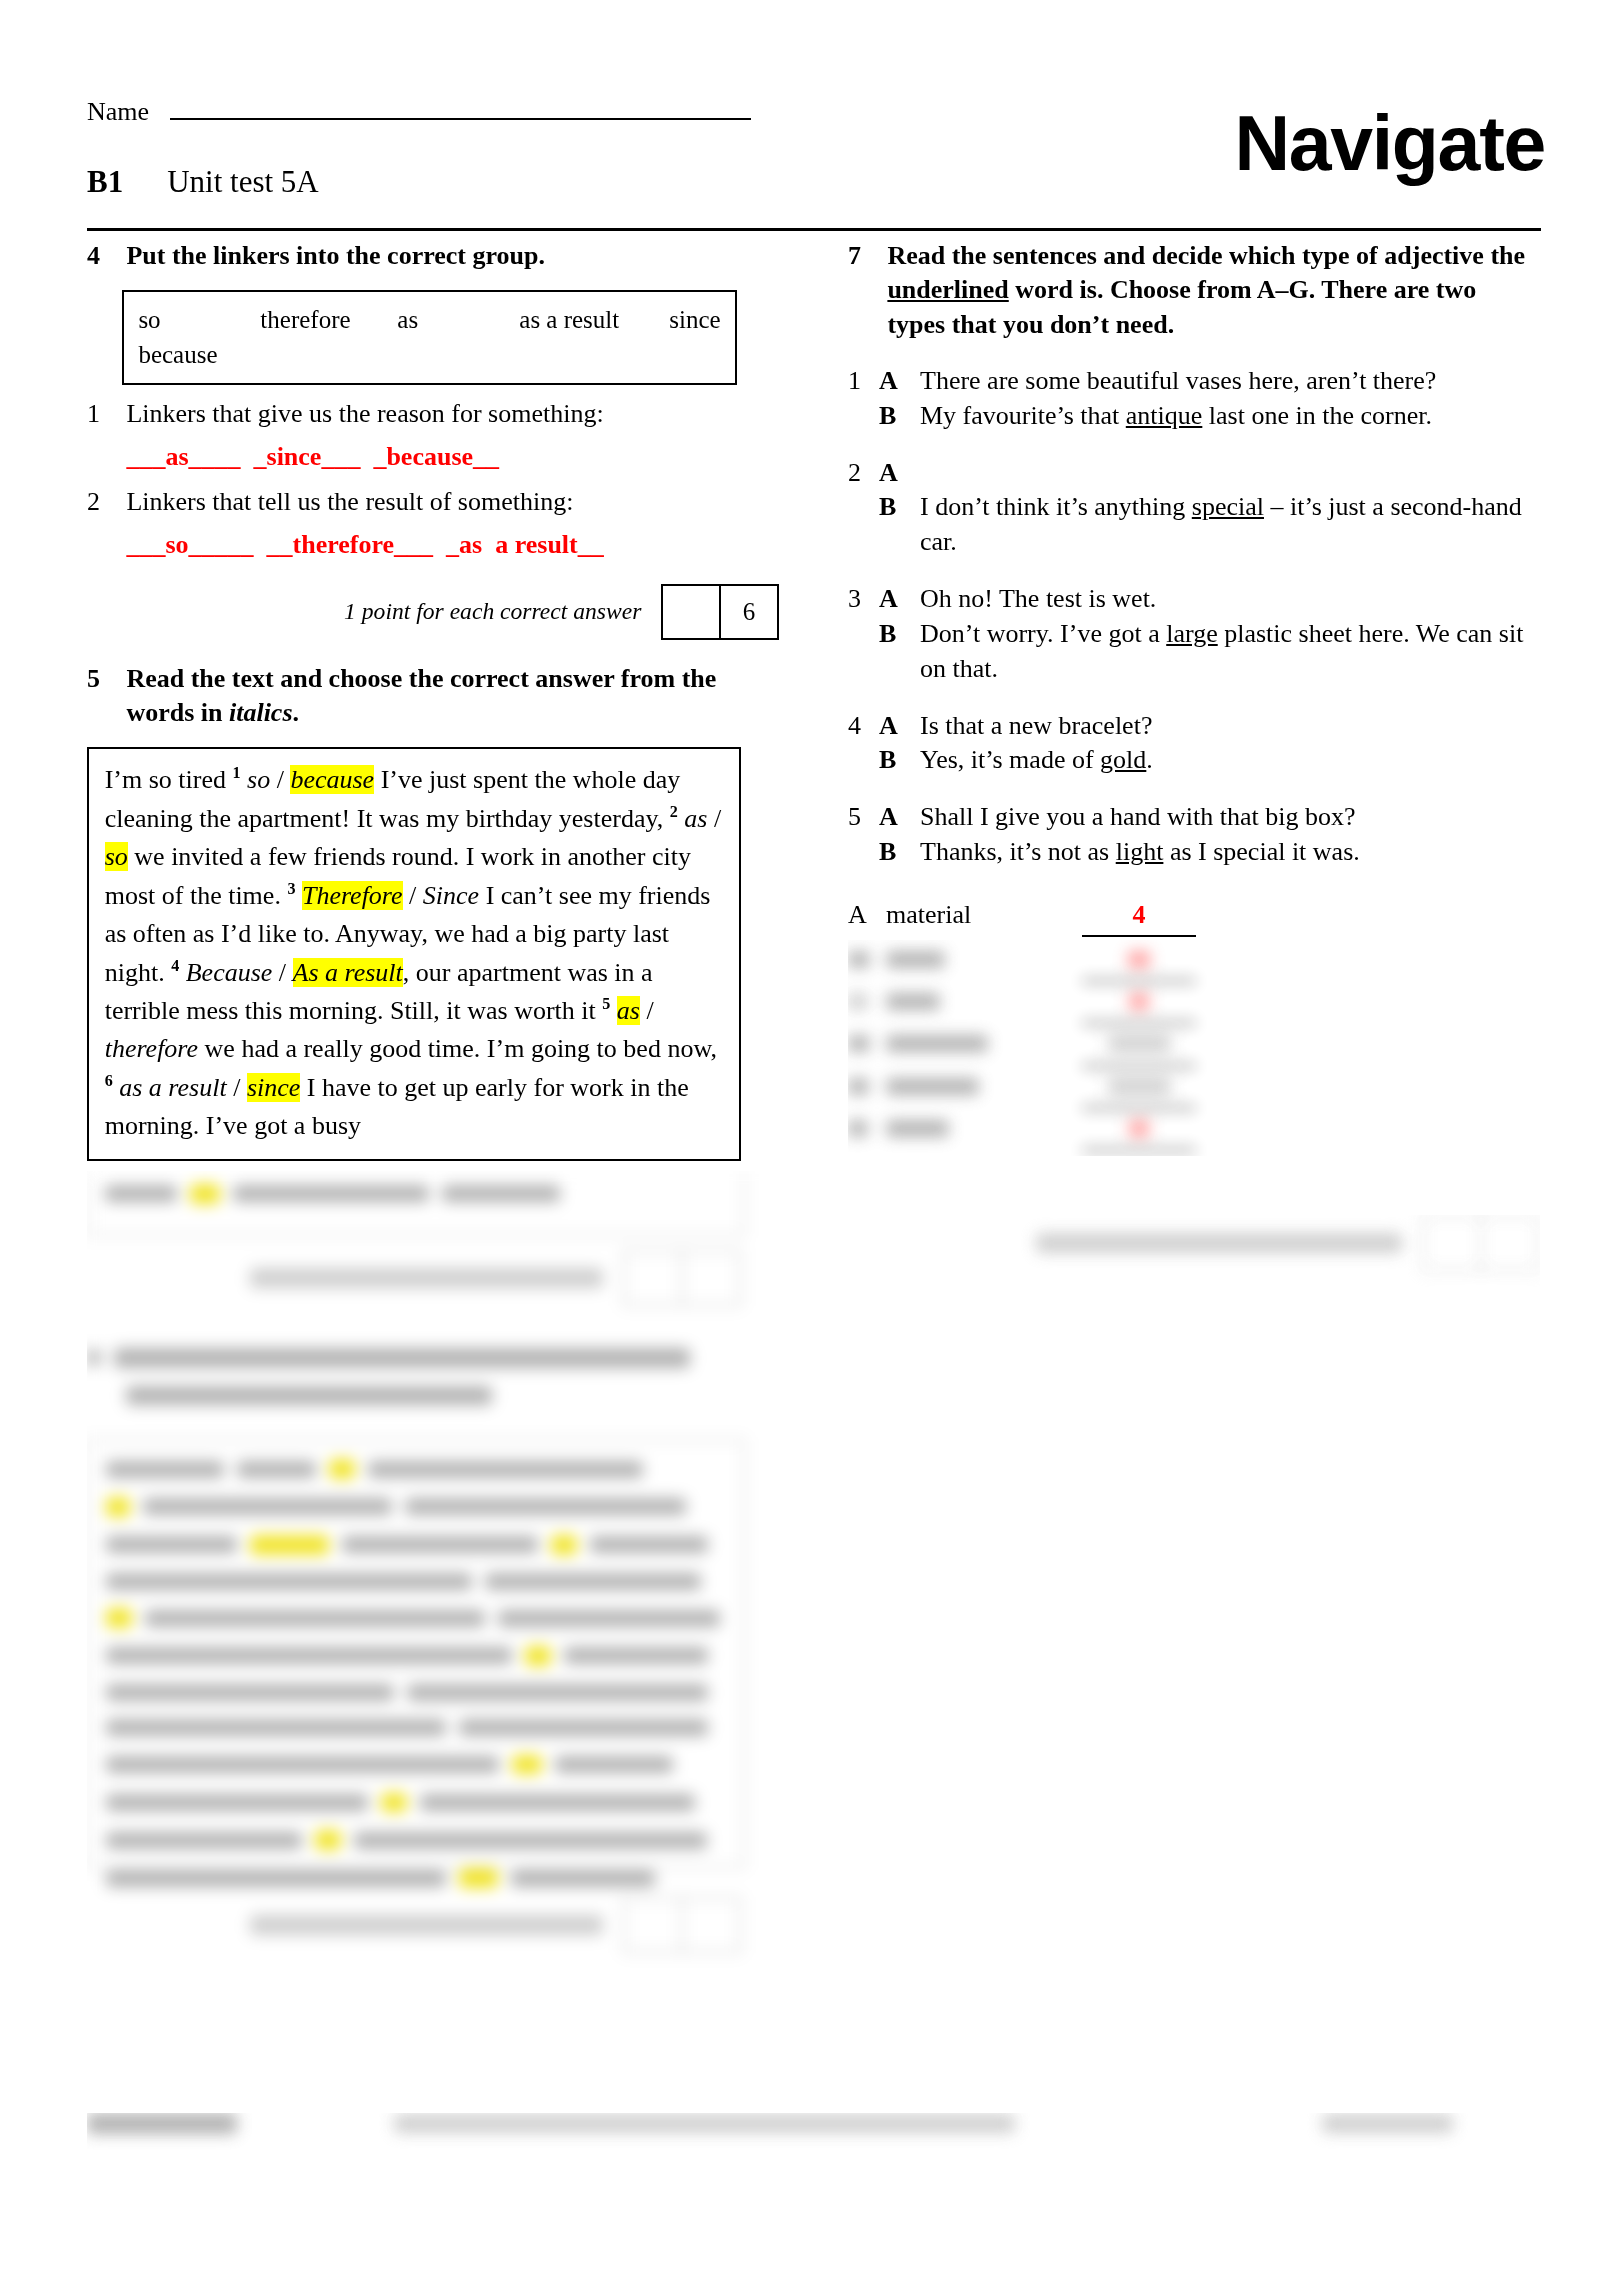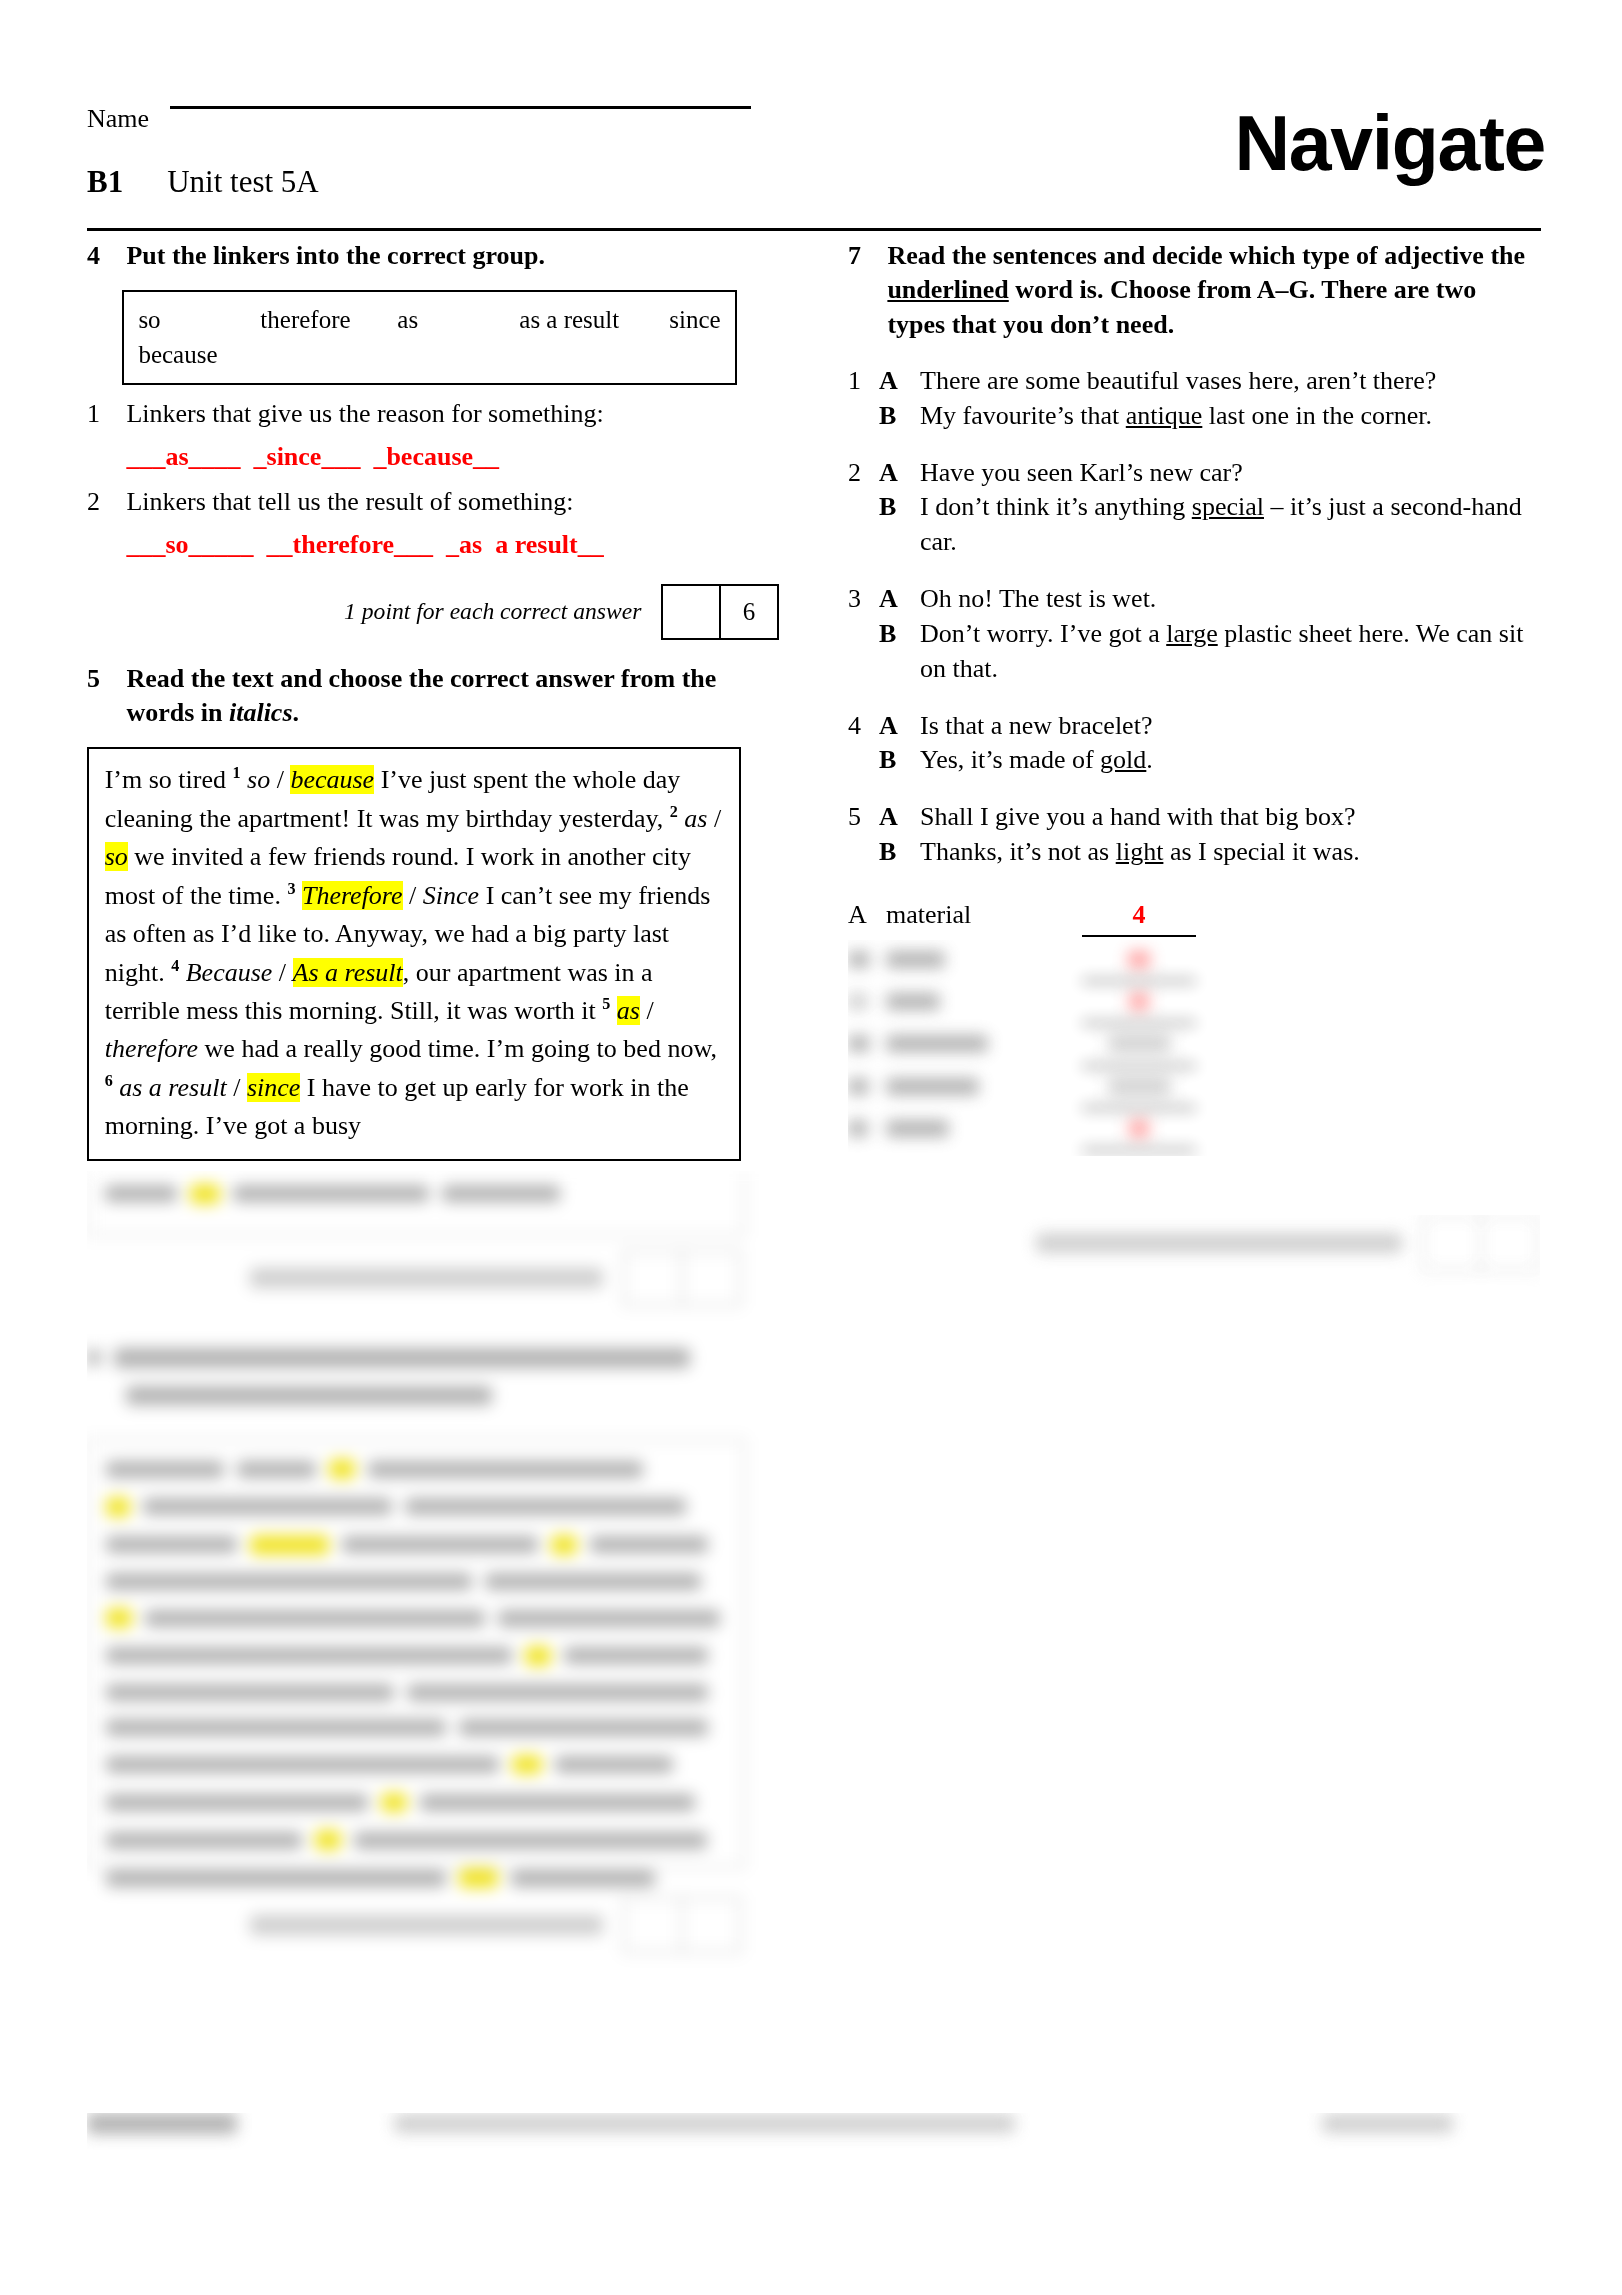--- a/index.html
+++ b/index.html
@@ -8,21 +8,21 @@
     font-family:"Liberation Serif", serif;
     color:#000;
     position:relative;
     overflow:hidden;
   }
   .page{position:absolute;inset:0;}
 
   
   .name-row{
     position:absolute; left:87px; top:99px;
-    display:flex; gap:21px;margin-top:7px;
+    display:flex; align-items:flex-end; gap:21px;
   }
   .name-label{font-size:26px;line-height:1;}
   .name-rule{width:581px;height:2.6px;background:#000;margin-bottom:4.6px;}
 
   .title-row{
     position:absolute;left:87px;top:164px;
     display:flex;align-items:baseline;gap:44px;
   }
   .level{font-size:31px;font-weight:bold;}
   .unit-title{font-size:31px;}
@@ -220,21 +220,20 @@
           <div class="dlg-row">
             <span class="dlg-num"></span>
             <span class="dlg-spk">B</span>
             <span class="dlg-txt"><span>My favourite’s that </span><u>antique</u><span> last one in the corner.</span></span>
           </div>
         </div>
         <div class="dlg-group">
           <div class="dlg-row">
             <span class="dlg-num">2</span>
             <span class="dlg-spk">A</span>
-            <span class="dlg-txt"><span>Have you seen Karl’s new car?</span></span>
           </div>
           <div class="dlg-row">
             <span class="dlg-num"></span>
             <span class="dlg-spk">B</span>
             <span class="dlg-txt"><span>I don’t think it’s anything </span><u>special</u><span> – it’s just a second-hand car.</span></span>
           </div>
         </div>
         <div class="dlg-group">
           <div class="dlg-row">
             <span class="dlg-num">3</span>

